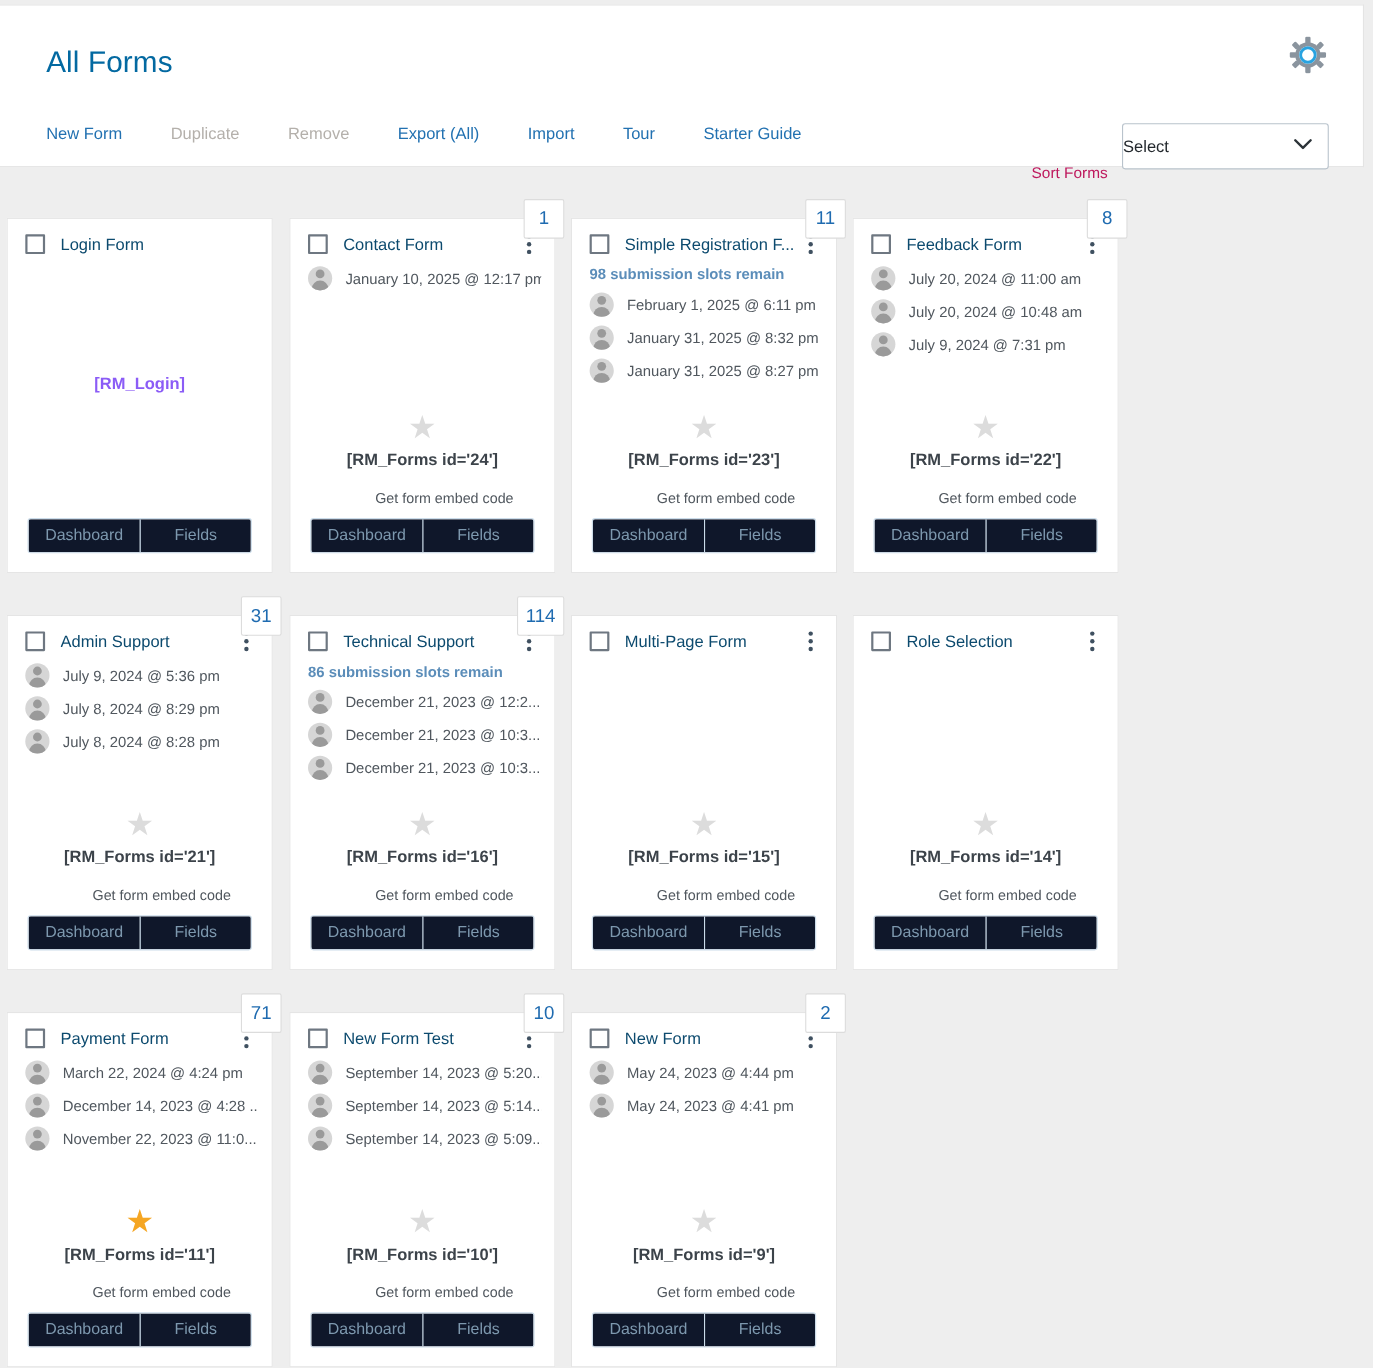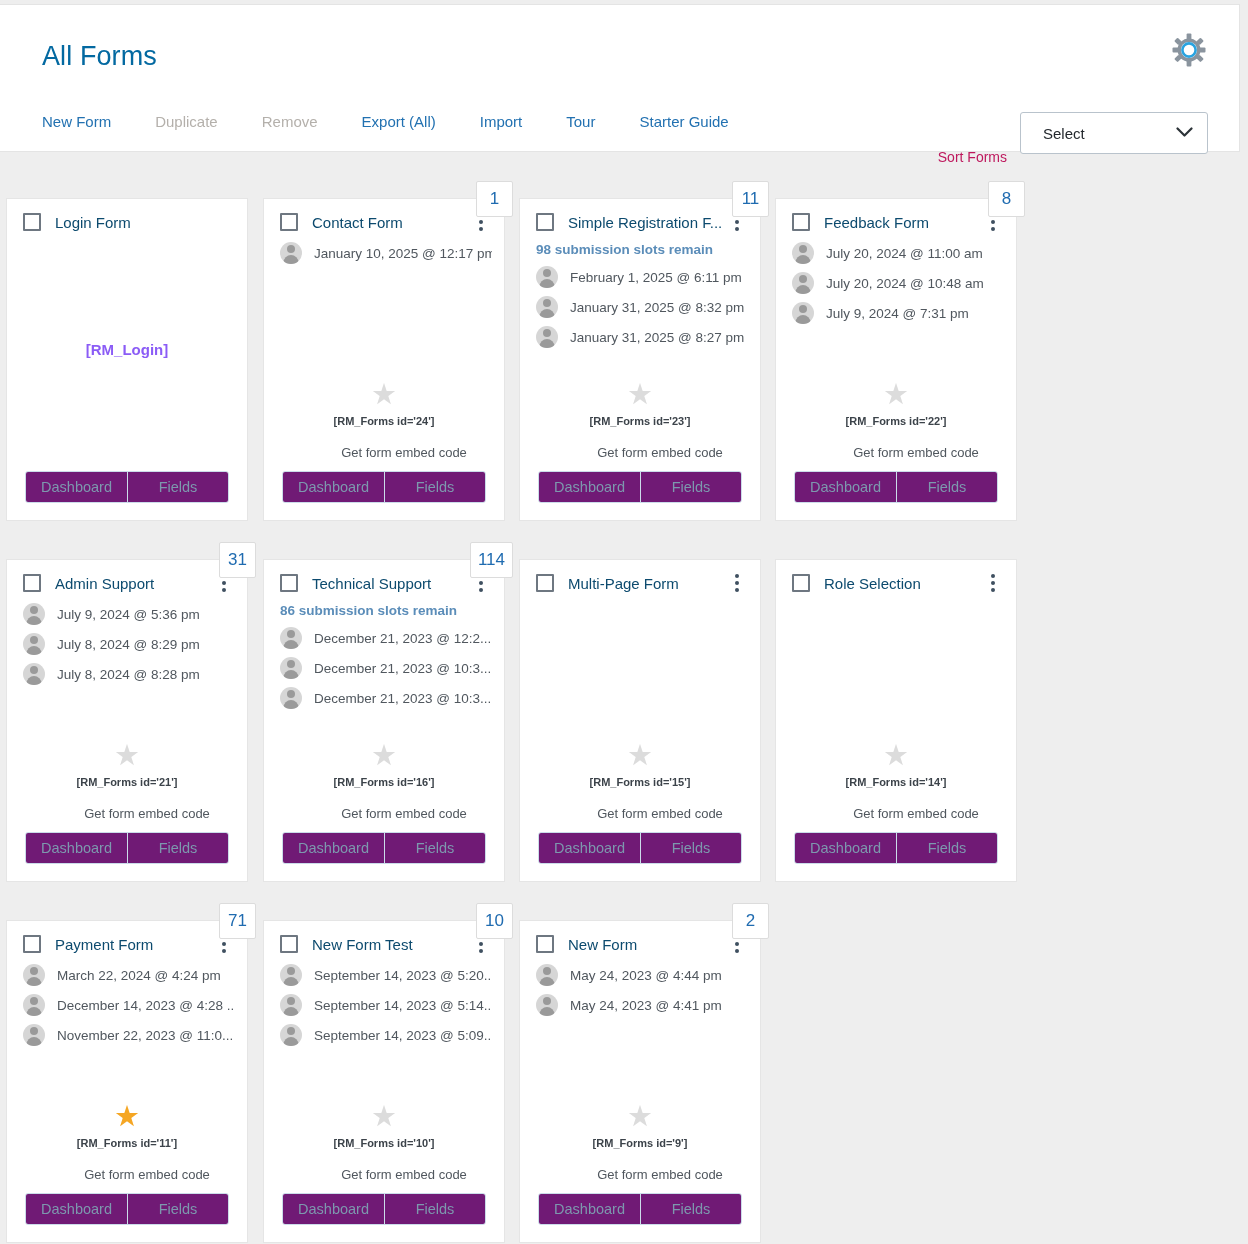--- a/index.html
+++ b/index.html
@@ -69,21 +69,21 @@
   }
   .sort-select {
     position: relative;
     width: 188px;
     height: 42px;
     border: 1px solid #b9c3cc;
     border-radius: 3px;
     background: #ffffff;
     display: flex;
     align-items: center;
-    padding: 0 22px;
+    padding: 0 0;
     cursor: pointer;
   }
   .sort-select .sel-value {
     font-size: 15px;
     color: #23282d;
     font-weight: 400;
   }
   .chev {
     position: absolute;
     right: 14px; top: 50%;
@@ -246,21 +246,21 @@
   .star {
     font-size: 29px;
     line-height: 1;
     color: #dcdcdc;
     display: block;
     margin-bottom: 6px;
     cursor: pointer;
   }
   .star.on { color: #f5a623; }
   .shortcode {
-    font-size: 11px;
+    font-size: 15px;
     font-weight: bold;
     color: #3c434a;
     margin-bottom: 18px;
   }
   .embed-link {
     font-size: 13px;
     color: #50575e;
     margin-bottom: 11px;
     cursor: pointer;
     padding-left: 40px;
@@ -273,21 +273,21 @@
     margin-bottom: 17px;
     background: #fff;
   }
   .btn-pair .b {
     font-size: 14.5px;
     color: #7d98ae;
     padding: 7px 0;
     width: 101px;
     text-align: center;
     cursor: pointer;
-    background: #701a75;
+    background: #0f172a;
   }
   .btn-pair .b + .b { border-left: 1px solid #cbdcea; }
 
   
   .card.plain .card-foot { bottom: 0; }
   .plain-mid {
     position: absolute;
     left: 0; right: 0;
     top: 142px;
     text-align: center;

